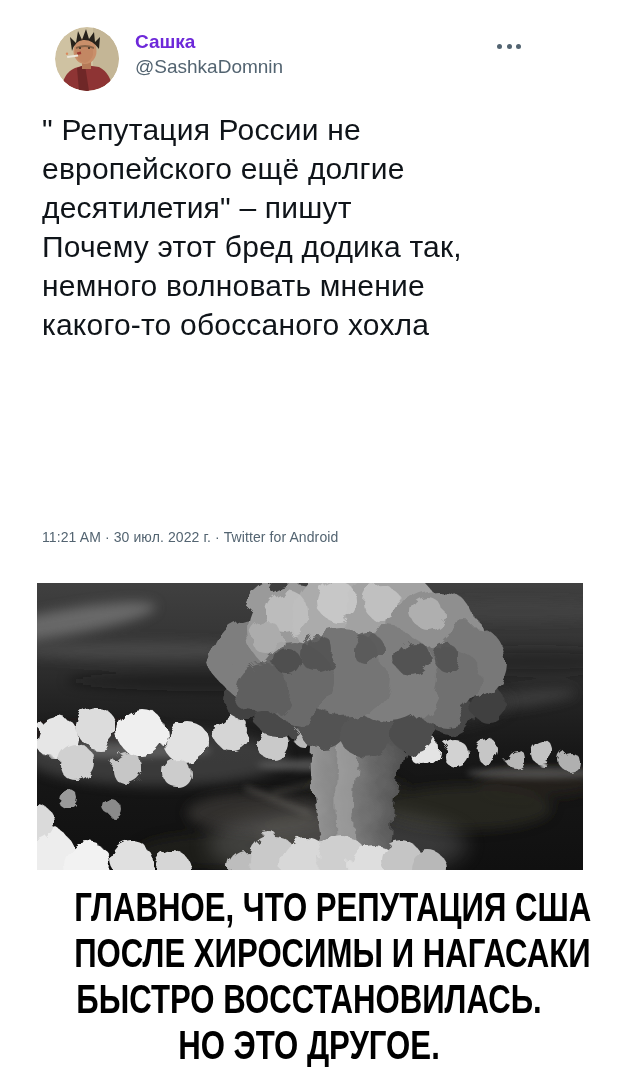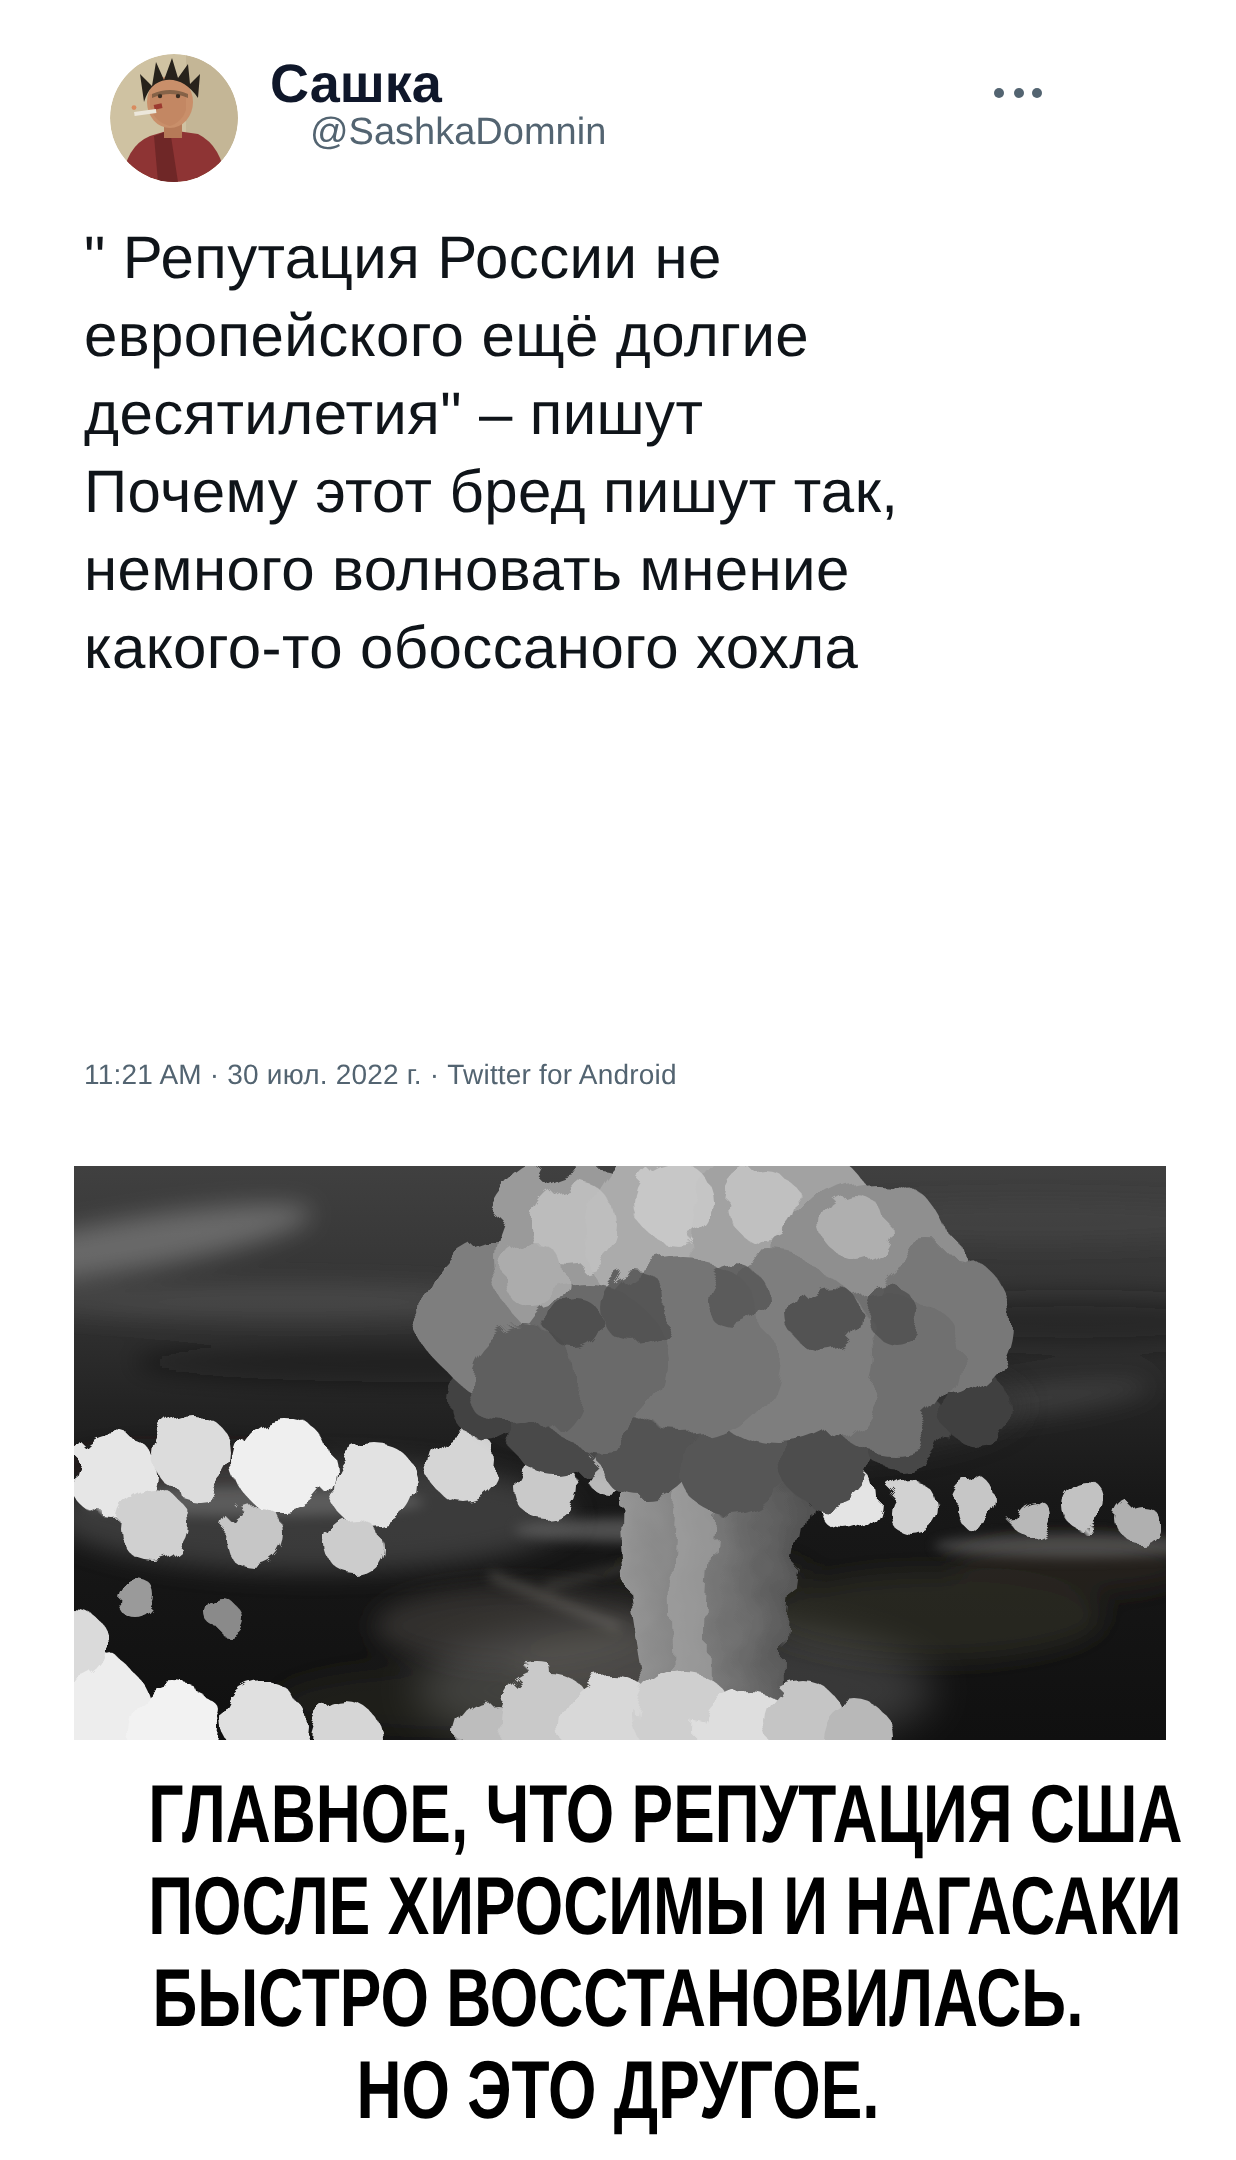--- a/index.html
+++ b/index.html
@@ -9,27 +9,26 @@
     -webkit-font-smoothing:antialiased;
   }
   .page{position:absolute;inset:0;}
 
   
   .avatar{
     position:absolute;left:55px;top:27px;width:64px;height:64px;border-radius:50%;
     overflow:hidden;cursor:pointer;
   }
   .author-name{
-    position:absolute;left:135px;top:30px;font-size:27px;font-weight:bold;color:#0f172a;
+    position:absolute;left:135px;top:30px;font-size:19px;font-weight:bold;color:#6d28d9;
     line-height:24px;cursor:pointer;
   }
   .author-handle{
     position:absolute;left:135px;top:55px;font-size:19px;color:#536471;line-height:24px;
     cursor:pointer;
-    margin-left:20px;
   }
   .more-menu{
     position:absolute;left:493px;top:40px;display:flex;gap:4.5px;padding:4px;cursor:pointer;
   }
   .more-menu .dot{width:5px;height:5px;border-radius:50%;background:#536471;}
 
   
   .tweet-text{
     position:absolute;left:42px;top:110px;width:545px;color:#0f1419;
     font-size:30px;line-height:39px;letter-spacing:0.2px;
@@ -90,21 +89,21 @@
   <div class="more-menu">
     <span class="dot"></span>
     <span class="dot"></span>
     <span class="dot"></span>
   </div>
 
   <div class="tweet-text">
     <div>" Репутация России не</div>
     <div>европейского ещё долгие</div>
     <div>десятилетия" – пишут</div>
-    <div>Почему этот бред пишут так,</div>
+    <div>Почему этот бред додика так,</div>
     <div>немного волновать мнение</div>
     <div>какого-то обоссаного хохла</div>
   </div>
 
   <div class="timestamp">11:21 AM · 30 июл. 2022 г. · Twitter for Android</div>
 
   <figure class="photo" aria-label="Black-and-white photo of a nuclear mushroom cloud rising above white clouds over a city">
     <svg viewBox="0 0 546 287" width="546" height="287">
       <defs>
         <linearGradient id="sky" x1="0" y1="0" x2="0" y2="1">

